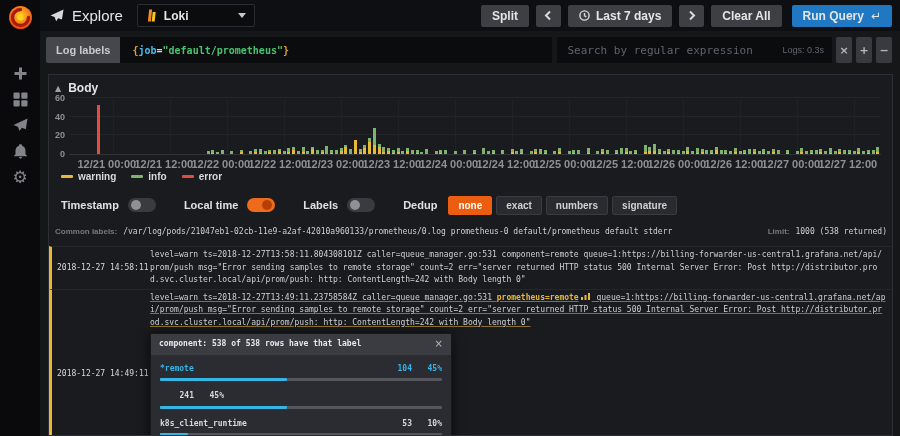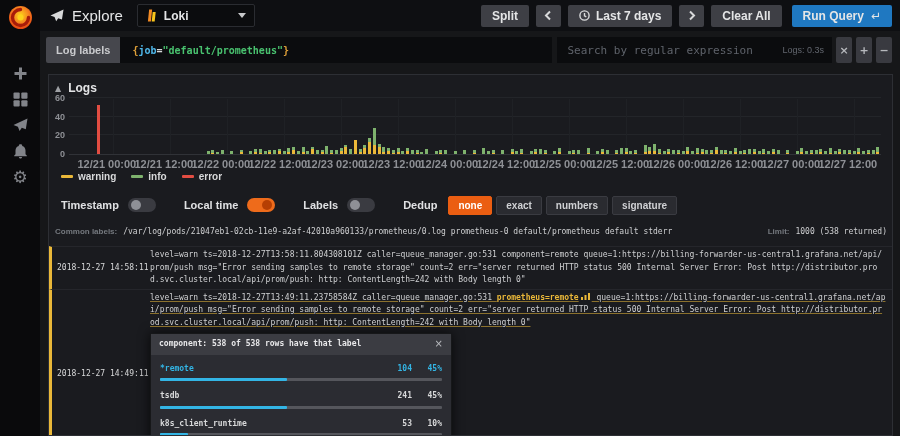--- a/index.html
+++ b/index.html
@@ -222,21 +222,21 @@
       <span class="logs-timing">Logs: 0.3s</span>
     </div>
     <div class="mini-btn">×</div>
     <div class="mini-btn">+</div>
     <div class="mini-btn">−</div>
   </div>
 
   <section id="panel">
     <div class="panel-header">
       <span class="collapse-tri">▲</span>
-      <span class="panel-title">Logs</span>
+      <span class="panel-title">Body</span>
     </div>
 
     <div id="chart">
       <div id="ylabels">
           <span style="bottom: -4px;">0</span>
           <span style="bottom: 14.6667px;">20</span>
           <span style="bottom: 33.3333px;">40</span>
           <span style="bottom: 52px;">60</span>
         </div>
       <div id="plot">
@@ -782,21 +782,20 @@
                     <span class="stat-label">*remote</span>
                     <span class="stat-count">104</span>
                     <span class="stat-pct">45%</span>
                   </div>
                   <div class="stat-bar">
                     <div class="stat-fill" style="width: 45%;"></div>
                   </div>
                 </div>
                 <div class="stat-row">
                   <div class="stat-line">
-                    <span class="stat-label">tsdb</span>
                     <span class="stat-count">241</span>
                     <span class="stat-pct">45%</span>
                   </div>
                   <div class="stat-bar">
                     <div class="stat-fill" style="width: 45%;"></div>
                   </div>
                 </div>
                 <div class="stat-row">
                   <div class="stat-line">
                     <span class="stat-label">k8s_client_runtime</span>

